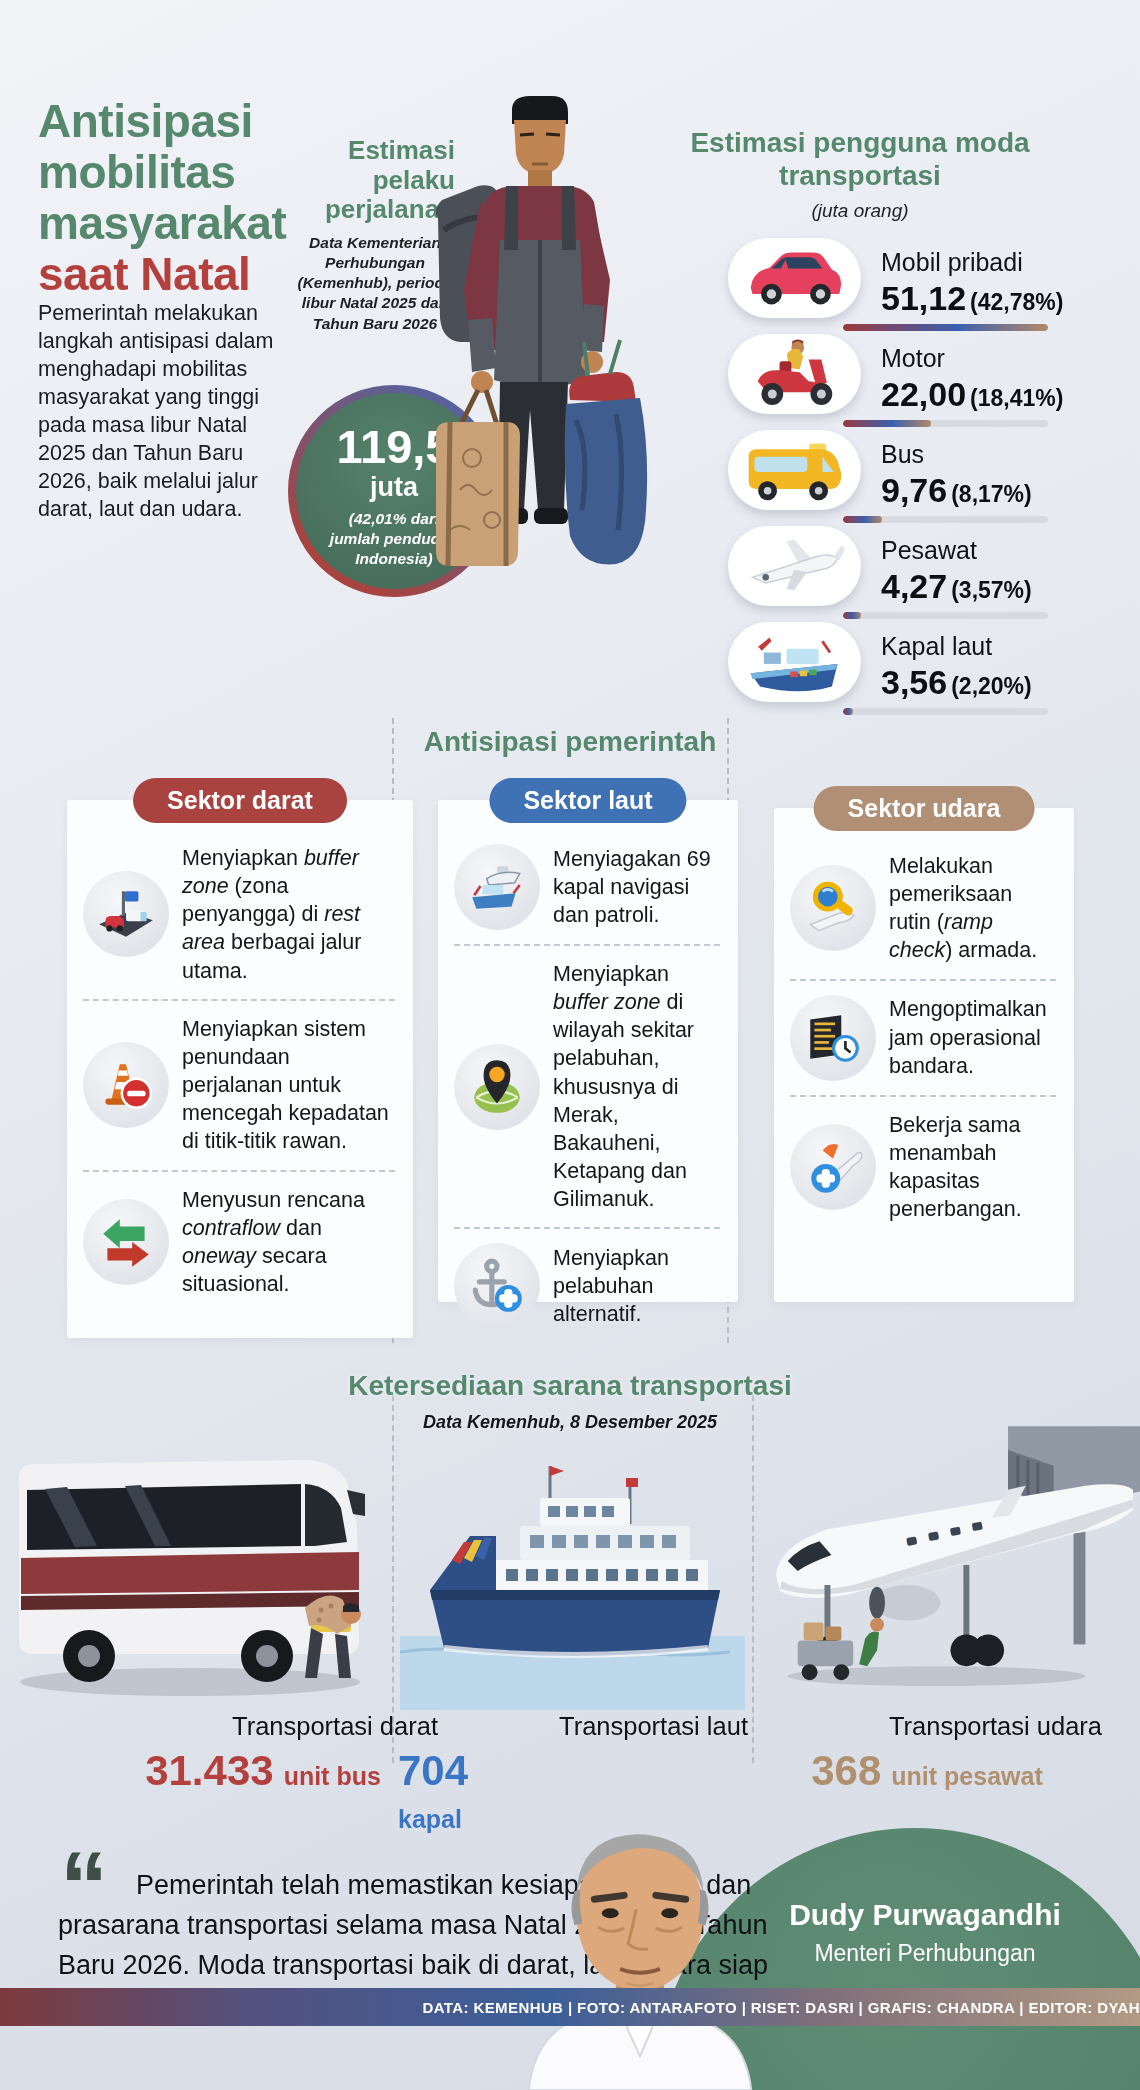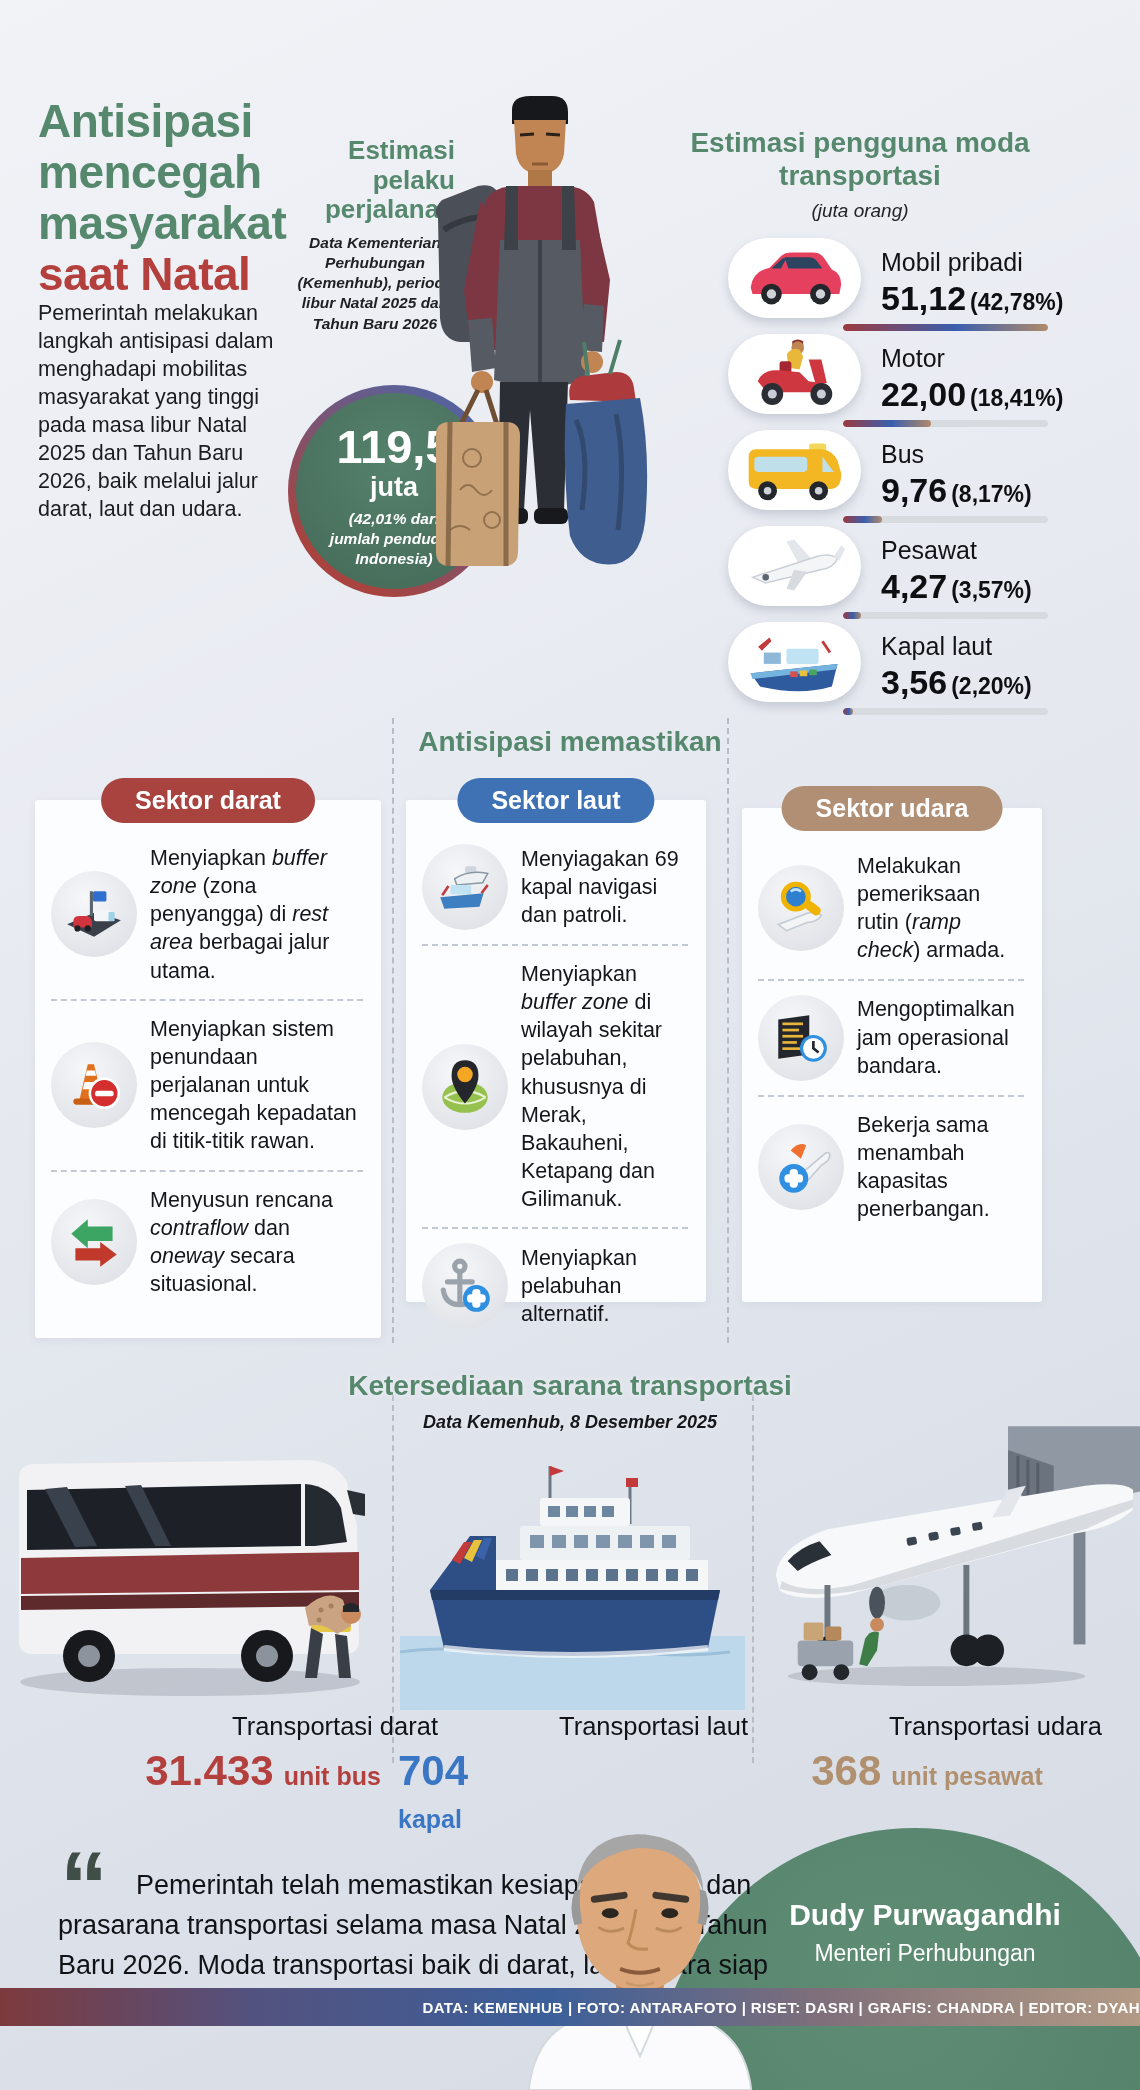--- a/index.html
+++ b/index.html
@@ -43,21 +43,21 @@
   .moda-label { font-size:25px; color:#121317; }
   .moda-valueline { margin-top:2px; display:flex; align-items:baseline; gap:4px; }
   .moda-value { font-size:34px; font-weight:800; color:#0e0f12; }
   .moda-share { font-size:23px; font-weight:bold; color:#0e0f12; }
   .moda-bar { margin:6px 0 0 115px; width:205px; height:7px; border-radius:4px; background:#d7dadf; overflow:hidden; }
   .moda-bar-fill { height:100%; border-radius:4px; background:linear-gradient(90deg,#9c3a3f 0%,#3a5fae 55%,#b08a6a 100%); }
 
   
   .ap-heading { left:0; top:726px; width:1140px; text-align:center; color:#56886d; font-weight:bold; font-size:28px; }
   .dash-v { border-left:2px dashed #b7bdc7; width:0; }
-  .sector-card { background:#fcfdfe; border-radius:3px; box-shadow:0 2px 8px rgba(130,140,160,.12); padding:34px 18px 16px 16px; }
+  .sector-card { background:#fcfdfe; border-radius:3px; box-shadow:0 2px 8px rgba(130,140,160,.12); padding:34px 18px 16px 16px;margin-left:32px; }
   .sector-pill { position:absolute; top:-22px; left:50%; transform:translateX(-50%); height:45px; border-radius:23px;
      padding:0 34px; display:flex; align-items:center; color:#fff; font-weight:bold; font-size:25px; white-space:nowrap; }
   .pill-darat { background:#a8433f; } .pill-laut { background:#3e72b5; } .pill-udara { background:#b08f75; }
   .sector-item { display:flex; align-items:center; gap:13px; padding:10px 0; }
   .sector-icon { width:86px; height:86px; border-radius:50%; flex:0 0 auto;
      background:radial-gradient(circle at 40% 32%, #f6f7f9, #dfe2e7 80%); display:flex; align-items:center; justify-content:center; }
   .sector-text { font-size:21.5px; line-height:1.31; color:#15161a; }
   .sector-sep { border-top:2px dashed #c3c9d2; margin:4px 0; }
 
   
@@ -87,21 +87,21 @@
   .footer-text { color:#fff; font-weight:bold; font-size:15px; letter-spacing:.4px; }
 </style>
 </head>
 <body>
 
 <div id="canvas">
 
 
   <div class="abs main-title">
     <div class="t-green">Antisipasi</div>
-    <div class="t-green">mencegah</div>
+    <div class="t-green">mobilitas</div>
     <div class="t-green">masyarakat</div>
     <div class="t-red">saat Natal</div>
   </div>
   <div class="abs intro">Pemerintah melakukan langkah antisipasi dalam menghadapi mobilitas masyarakat yang tinggi pada masa libur Natal 2025 dan Tahun Baru 2026, baik melalui jalur darat, laut dan udara.</div>
 
   <div class="abs ep-heading">Estimasi pelaku perjalanan</div>
   <div class="abs ep-source">Data Kementerian Perhubungan (Kemenhub), periode libur Natal 2025 dan Tahun Baru 2026</div>
   <div class="abs ep-circle-ring">
     <div class="ep-circle">
       <div class="ep-value">119,5</div>
@@ -285,21 +285,21 @@
           </div>
         </div>
       </div>
       <div class="moda-bar">
           <div class="moda-bar-fill" style="width: 5%;"></div>
         </div>
     </div>
 
   </div>
 
-  <div class="abs ap-heading">Antisipasi memastikan</div>
+  <div class="abs ap-heading">Antisipasi pemerintah</div>
   <div class="abs dash-v" style="left:392px; top:718px; height:625px;"></div>
   <div class="abs dash-v" style="left:727px; top:718px; height:625px;"></div>
 
   <div class="abs sector-card" style="left:35px; top:800px; width:346px; height:538px;">
     <div class="sector-pill pill-darat">Sektor darat</div>
     <div class="sector-item">
       <div class="sector-icon">
         <svg width="62" height="62" viewBox="0 0 60 60">
           <path d="M4 40 L32 28 L56 36 L30 52 Z" fill="#3a3f49"></path>
           <rect x="26" y="8" width="3" height="24" fill="#5b6570"></rect>

